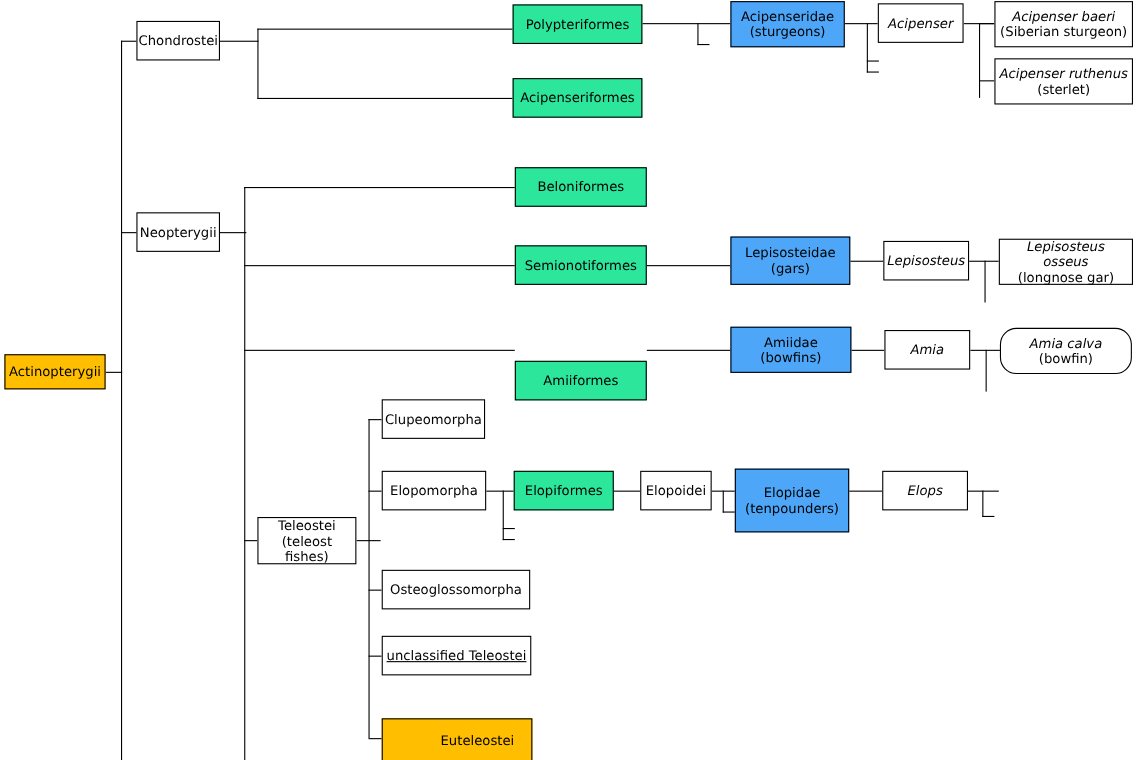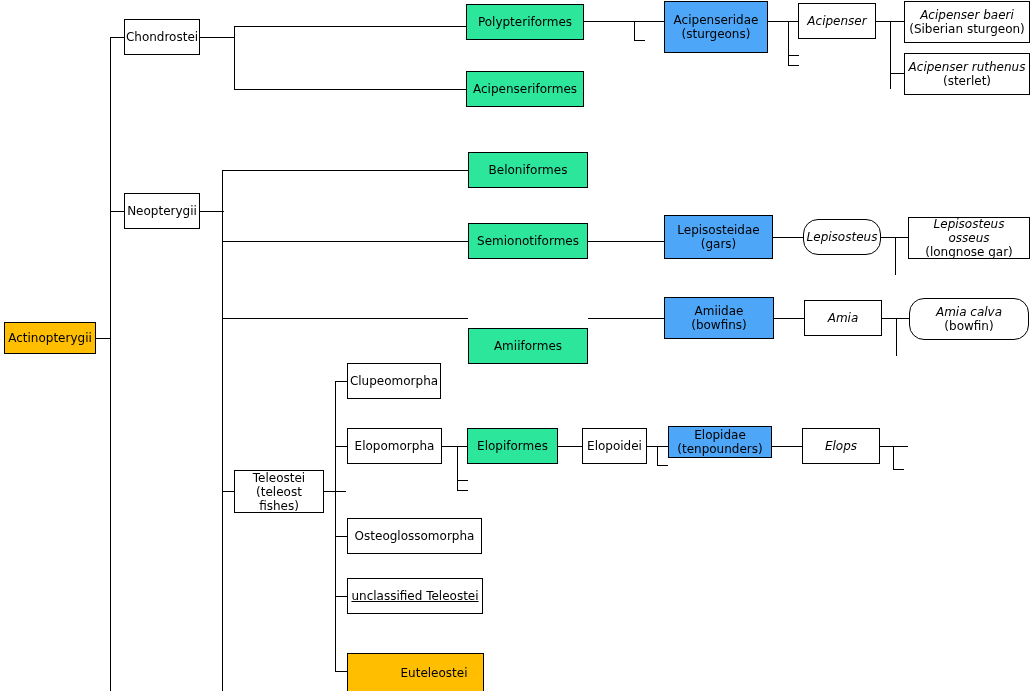--- a/index.html
+++ b/index.html
@@ -135,21 +135,21 @@
   </div>
 
   <div class="node green" style="left:466px; top:4px; width:118px; height:36px;">
     <span class="nm">Polypteriformes</span>
   </div>
 
   <div class="node green" style="left:466px; top:71px; width:118px; height:36px;">
     <span class="nm">Acipenseriformes</span>
   </div>
 
-  <div class="node blue" style="left:664px; top:1px; width:104px; height:52px; flex-direction:column;">
+  <div class="node blue" style="left:664px; top:1px; width:104px; height:42px; flex-direction:column;">
     <span class="nm">Acipenseridae</span>
     <span class="sub">(sturgeons)</span>
   </div>
 
   <div class="node italic" style="left:798px; top:3px; width:78px; height:36px;">
     <span class="nm">Acipenser</span>
   </div>
 
   <div class="node italic" style="left:904px; top:1px; width:126px; height:42px; flex-direction:column;">
     <span class="nm">Acipenser baeri</span>
@@ -167,21 +167,21 @@
 
   <div class="node green" style="left:468px; top:223px; width:120px; height:36px;">
     <span class="nm">Semionotiformes</span>
   </div>
 
   <div class="node blue" style="left:664px; top:215px; width:109px; height:44px; flex-direction:column;">
     <span class="nm">Lepisosteidae</span>
     <span class="sub">(gars)</span>
   </div>
 
-  <div class="node italic" style="left:803px; top:219px; width:78px; height:36px;border-radius:15px;">
+  <div class="node italic" style="left:803px; top:219px; width:78px; height:36px;">
     <span class="nm">Lepisosteus</span>
   </div>
 
   <div class="node italic" style="left:908px; top:217px; width:122px; height:42px; flex-direction:column;">
     <span class="nm">Lepisosteus osseus</span>
     <span class="sub">(longnose gar)</span>
   </div>
 
   <div class="node green" style="left:468px; top:300px; width:120px; height:36px;margin-top:28px;">
     <span class="nm">Amiiformes</span>
@@ -215,21 +215,21 @@
   </div>
 
   <div class="node green" style="left:467px; top:428px; width:91px; height:36px;">
     <span class="nm">Elopiformes</span>
   </div>
 
   <div class="node" style="left:582px; top:428px; width:65px; height:36px;">
     <span class="nm">Elopoidei</span>
   </div>
 
-  <div class="node blue" style="left:668px; top:426px; width:104px; height:32px; flex-direction:column;">
+  <div class="node blue" style="left:668px; top:426px; width:104px; height:58px; flex-direction:column;">
     <span class="nm">Elopidae</span>
     <span class="sub">(tenpounders)</span>
   </div>
 
   <div class="node italic" style="left:802px; top:428px; width:78px; height:36px;">
     <span class="nm">Elops</span>
   </div>
 
 
   <div class="node" style="left:347px; top:518px; width:135px; height:36px;">

